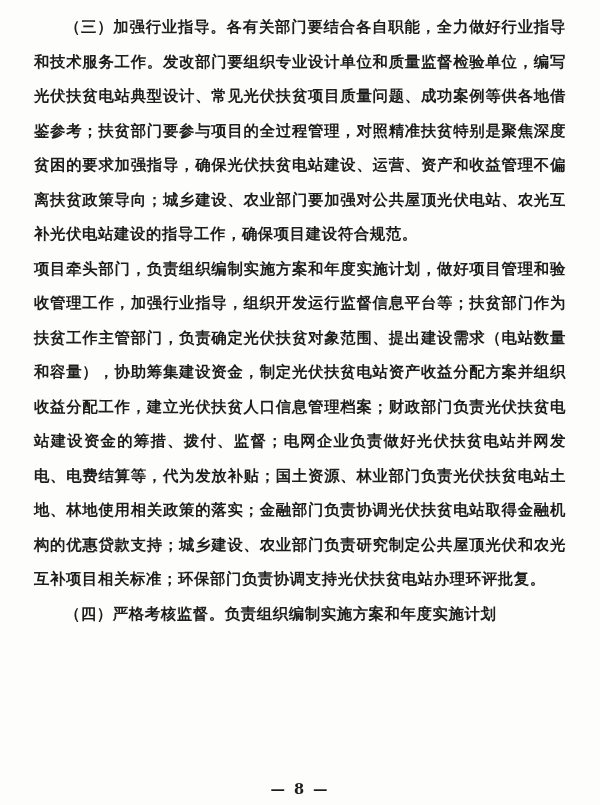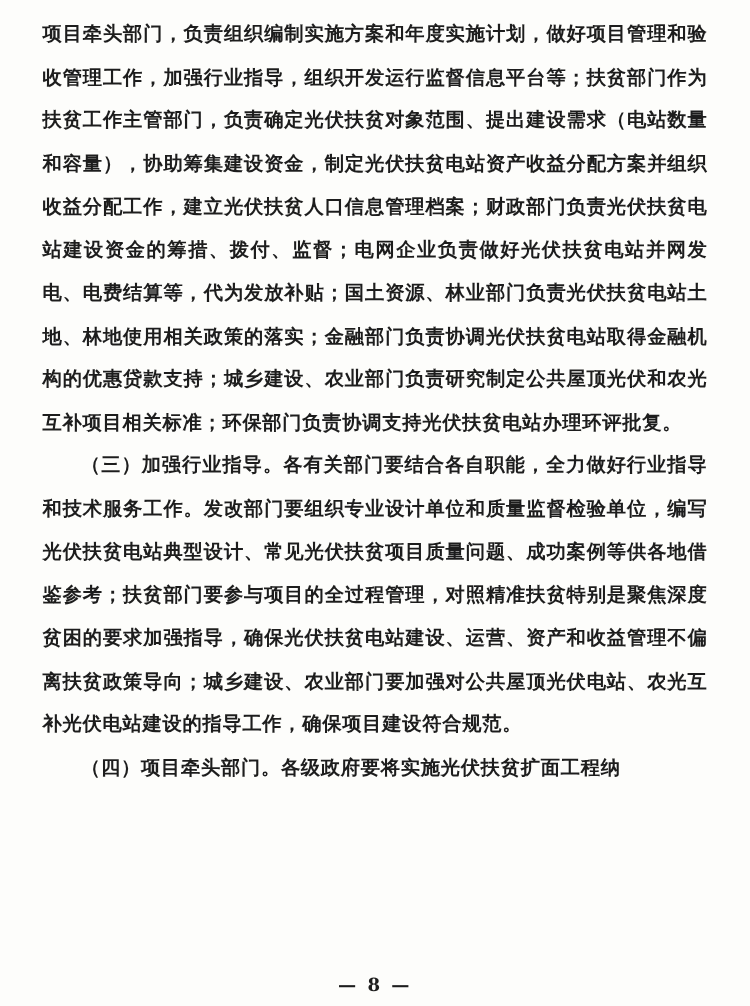--- a/index.html
+++ b/index.html
@@ -53,25 +53,25 @@
     display: inline-block;
   }
 </style>
 </head>
 <body>
 
 <div class="page">
 
   <div class="doc-body">
 
+    <p class="para indent">（三）加强行业指导。各有关部门要结合各自职能，全力做好行业指导和技术服务工作。发改部门要组织专业设计单位和质量监督检验单位，编写光伏扶贫电站典型设计、常见光伏扶贫项目质量问题、成功案例等供各地借鉴参考；扶贫部门要参与项目的全过程管理，对照精准扶贫特别是聚焦深度贫困的要求加强指导，确保光伏扶贫电站建设、运营、资产和收益管理不偏离扶贫政策导向；城乡建设、农业部门要加强对公共屋顶光伏电站、农光互补光伏电站建设的指导工作，确保项目建设符合规范。</p>
+
     <p class="para">项目牵头部门，负责组织编制实施方案和年度实施计划，做好项目管理和验收管理工作，加强行业指导，组织开发运行监督信息平台等；扶贫部门作为扶贫工作主管部门，负责确定光伏扶贫对象范围、提出建设需求（电站数量和容量），协助筹集建设资金，制定光伏扶贫电站资产收益分配方案并组织收益分配工作，建立光伏扶贫人口信息管理档案；财政部门负责光伏扶贫电站建设资金的筹措、拨付、监督；电网企业负责做好光伏扶贫电站并网发电、电费结算等，代为发放补贴；国土资源、林业部门负责光伏扶贫电站土地、林地使用相关政策的落实；金融部门负责协调光伏扶贫电站取得金融机构的优惠贷款支持；城乡建设、农业部门负责研究制定公共屋顶光伏和农光互补项目相关标准；环保部门负责协调支持光伏扶贫电站办理环评批复。</p>
 
-    <p class="para indent">（三）加强行业指导。各有关部门要结合各自职能，全力做好行业指导和技术服务工作。发改部门要组织专业设计单位和质量监督检验单位，编写光伏扶贫电站典型设计、常见光伏扶贫项目质量问题、成功案例等供各地借鉴参考；扶贫部门要参与项目的全过程管理，对照精准扶贫特别是聚焦深度贫困的要求加强指导，确保光伏扶贫电站建设、运营、资产和收益管理不偏离扶贫政策导向；城乡建设、农业部门要加强对公共屋顶光伏电站、农光互补光伏电站建设的指导工作，确保项目建设符合规范。</p>
-
-    <p class="para indent">（四）项目牵头部门。各级政府要将实施光伏扶贫扩面工程纳</p>
+    <p class="para indent">（四）严格考核监督。负责组织编制实施方案和年度实施计划</p>
 
   </div>
 
   <div class="footer">
     <span class="pagenum">— 8 —</span>
   </div>
 
 </div>
 
 </body></html>

